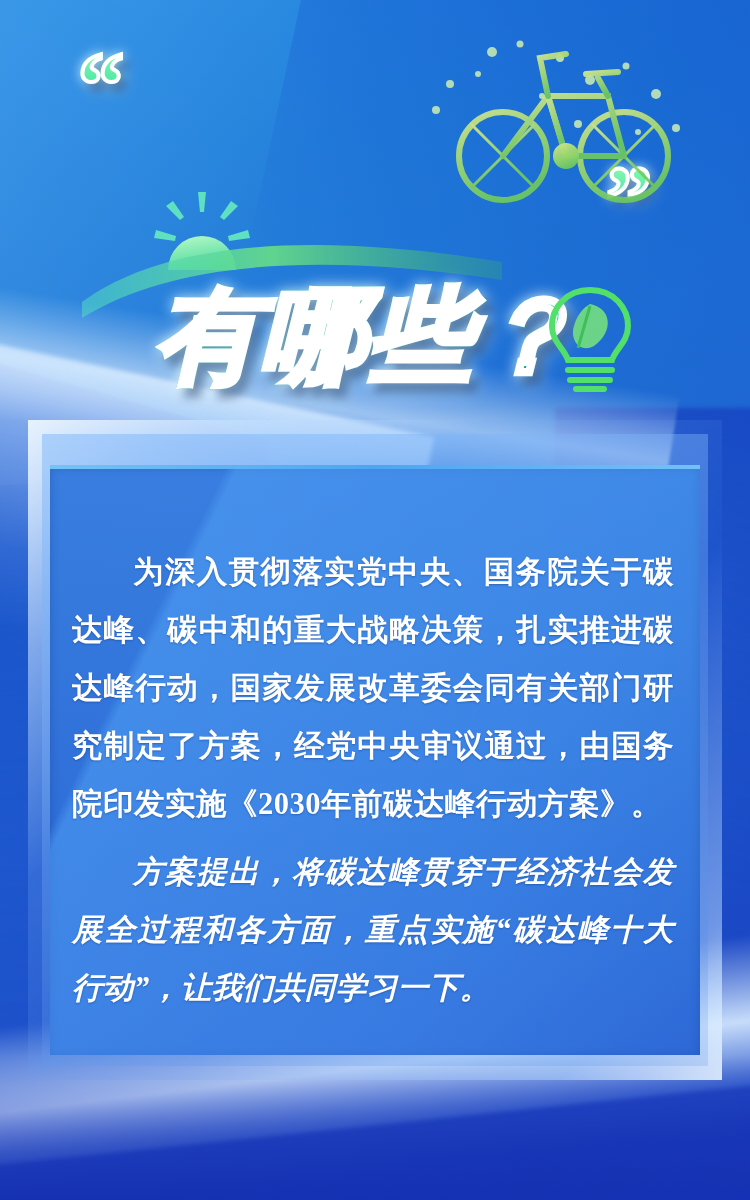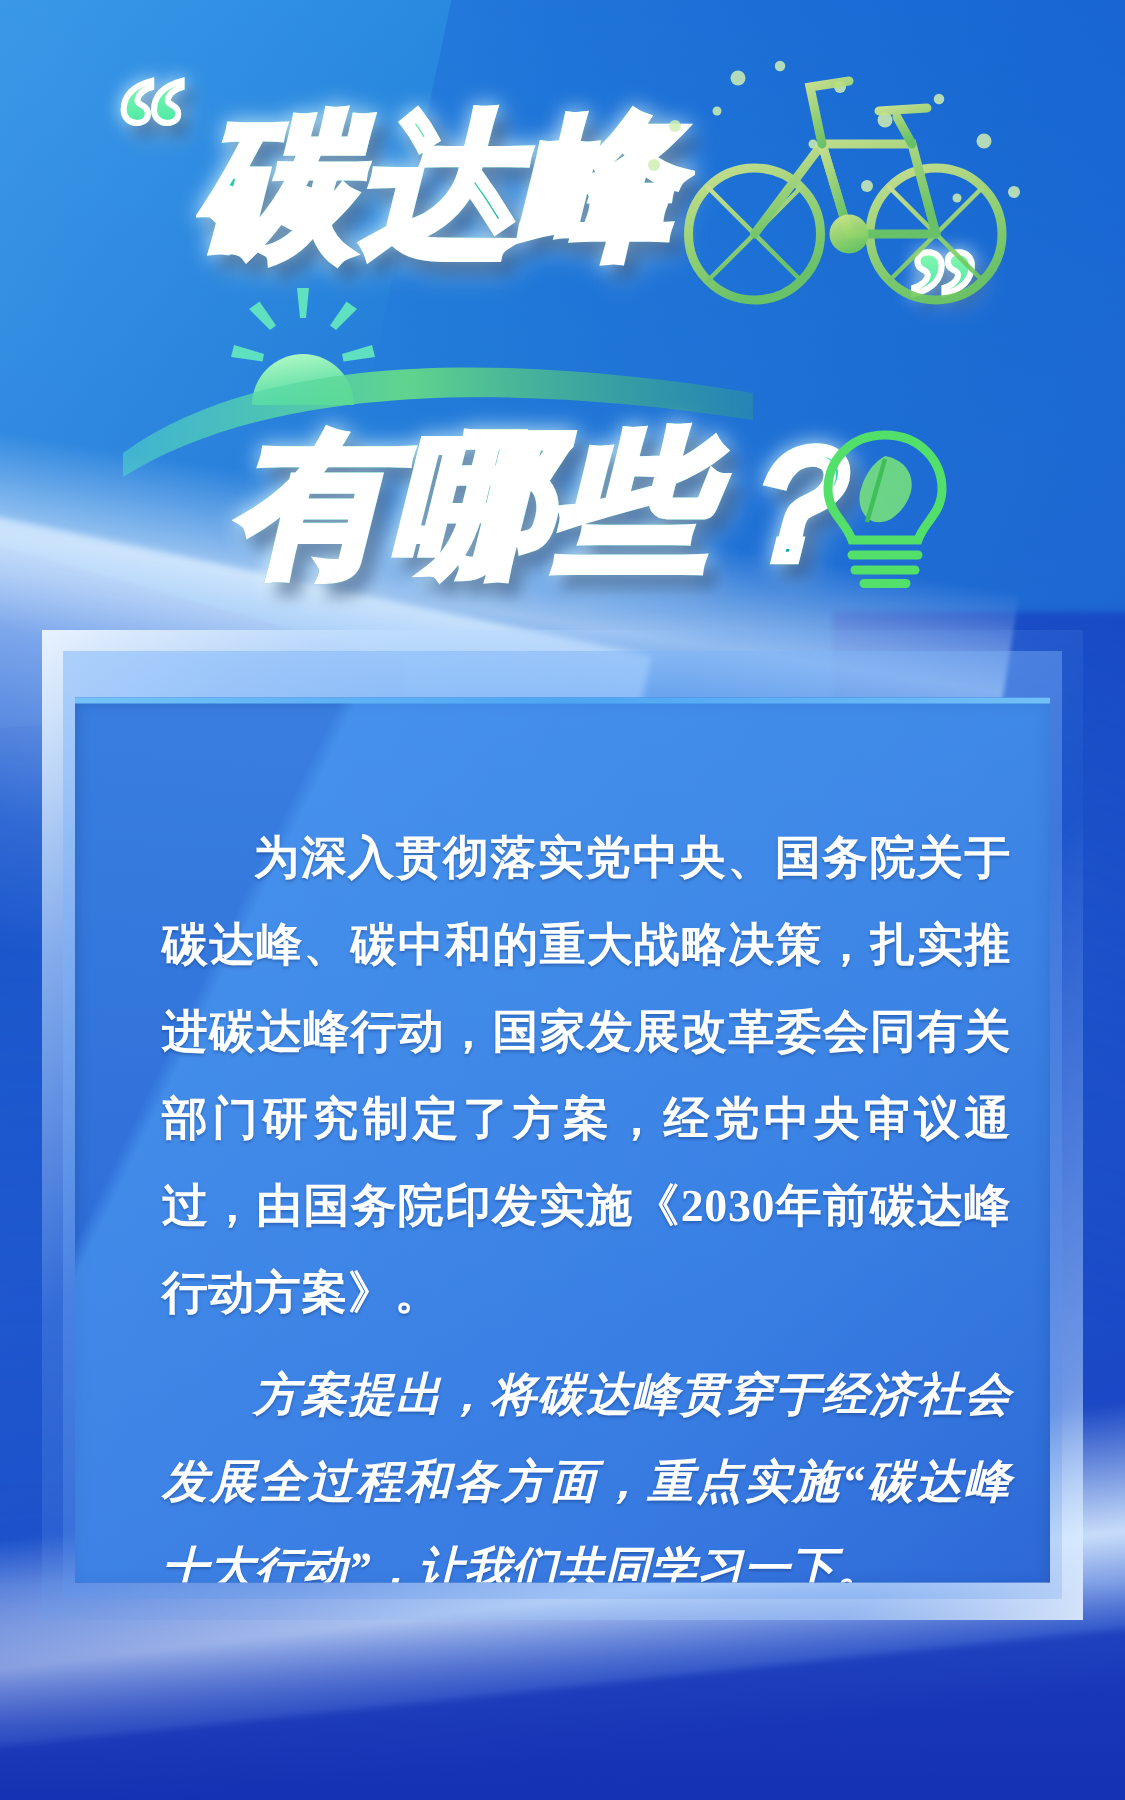--- a/index.html
+++ b/index.html
@@ -171,21 +171,20 @@
   }
   .card-top-rule{
     position:absolute; left:0; top:0; width:100%; height:4px;
     background:linear-gradient(90deg,rgba(120,200,250,.95),rgba(80,170,245,.85),rgba(120,200,250,.9));
   }
 
   .card-body{
     position:relative;
     z-index:2;
     padding:78px 26px 0 22px;
-    margin-left:36px;
   }
   .para{
     color:#ffffff;
     font-family:"Liberation Serif","DejaVu Serif",serif;
     font-weight:700;
     font-size:30.5px;
     line-height:58px;
     letter-spacing:.5px;
     text-align:justify;
     text-align-last:left;
@@ -296,21 +295,20 @@
         <line x1="32" y1="98" x2="72" y2="98"></line>
         <line x1="38" y1="107" x2="66" y2="107"></line>
       </g>
       <path d="M52 22 C74 26 76 50 56 64 C40 72 32 56 36 44 C39 33 45 26 52 22 Z" fill="#74df7e" opacity="0.9"></path>
       <path d="M52 24 L40 66" stroke="#3fbf58" stroke-width="3" fill="none"></path>
     </svg>
 
     <div class="quote q-open">“</div>
     <div class="quote q-close">”</div>
 
-    <div class="title-line t-row1">碳达峰</div>
     <div class="title-line t-row3">有哪些？</div>
   </div>
 
   <div class="card-wrap">
     <div class="bevel"></div>
     <div class="bevel-inner-shadow"></div>
     <div class="card">
       <div class="card-top-rule"></div>
       <div class="card-body">
         <p class="para">为深入贯彻落实党中央、国务院关于碳达峰、碳中和的重大战略决策，扎实推进碳达峰行动，国家发展改革委会同有关部门研究制定了方案，经党中央审议通过，由国务院印发实施《2030年前碳达峰行动方案》。</p>

